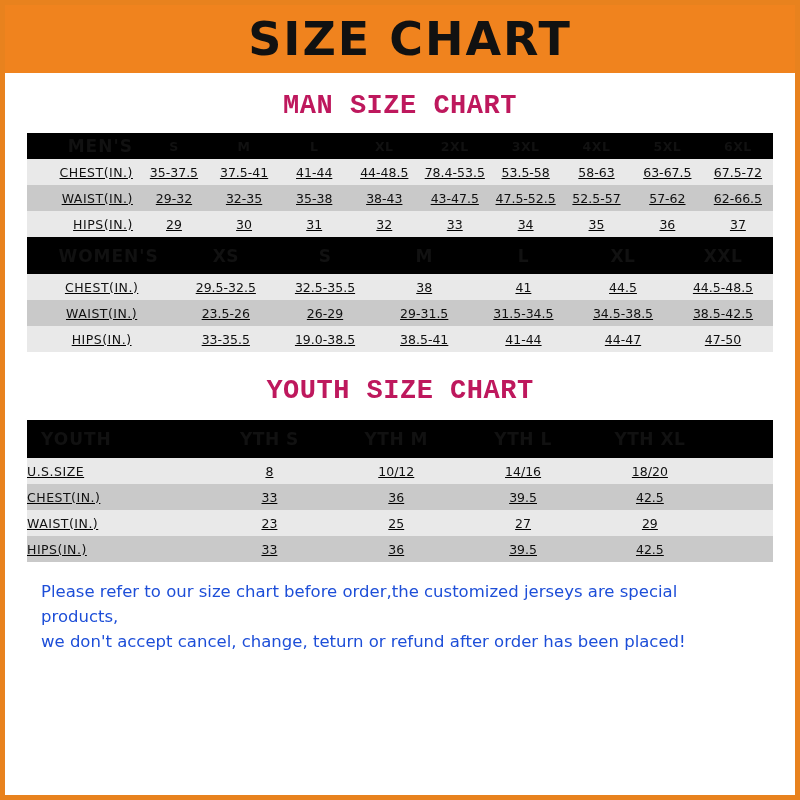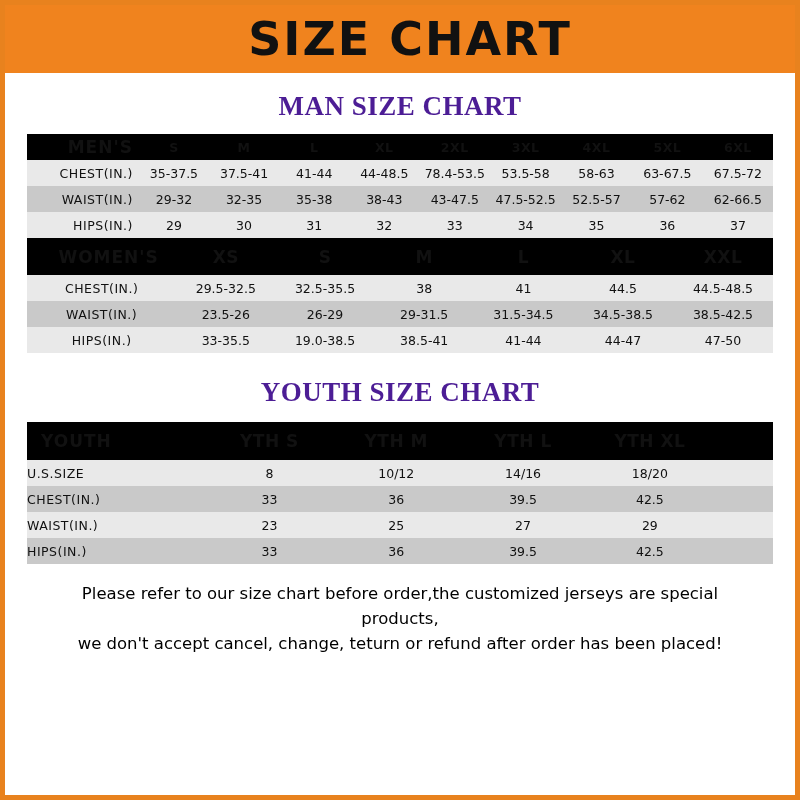--- a/index.html
+++ b/index.html
@@ -36,34 +36,35 @@
     letter-spacing: 2px;
     color: #111111;
     line-height: 1;
     margin-left: 20px;
   }
   .content {
     padding: 0 22px;
   }
   .section-title {
     text-align: center;
-    font-family: Liberation Serif, serif;
+    font-family: Liberation Mono, monospace;
     font-weight: bold;
     font-size: 27px;
-    color: #4c1d95;
+    color: #be185d;
     letter-spacing: 0.5px;
   }
   .t1 { margin-top: 18px; margin-bottom: 12px; }
   .t2 { margin-top: 22px; margin-bottom: 14px; }
   .t3 { margin-top: 24px; margin-bottom: 14px; }
 
   table.chart {
     width: 100%;
     border-collapse: collapse;
     table-layout: fixed;
+    text-decoration: underline;
   }
   table.chart td, table.chart th {
     text-align: center;
     font-family: "DejaVu Sans", sans-serif;
     font-size: 12.5px;
     color: #111111;
     padding: 0;
     height: 26px;
     vertical-align: middle;
     white-space: nowrap;
@@ -96,22 +97,22 @@
   .women-tbl .hdr-row td.lbl { padding-left: 14px; }
   .women-tbl td, .women-tbl th { font-size: 13.5px; height: 30px; }
   .women-tbl .hdr-row td { font-size: 17px; height: 37px; }
 
   .youth-tbl td, .youth-tbl th { font-size: 13.5px; height: 31px; }
   .youth-tbl .hdr-row td { font-size: 17px; height: 38px; }
   .youth-tbl .hdr-row td.lbl { padding-left: 14px; }
 
   .notice {
     margin: 18px 14px 0 14px;
-    text-align: center;
-    color: #000000;
+    text-align: left;
+    color: #1d4ed8;
     font-family: "DejaVu Sans", sans-serif;
     font-size: 16.5px;
     line-height: 1.5;
   }
 </style>
 </head>
 <body>
 
 <div class="page">
 

